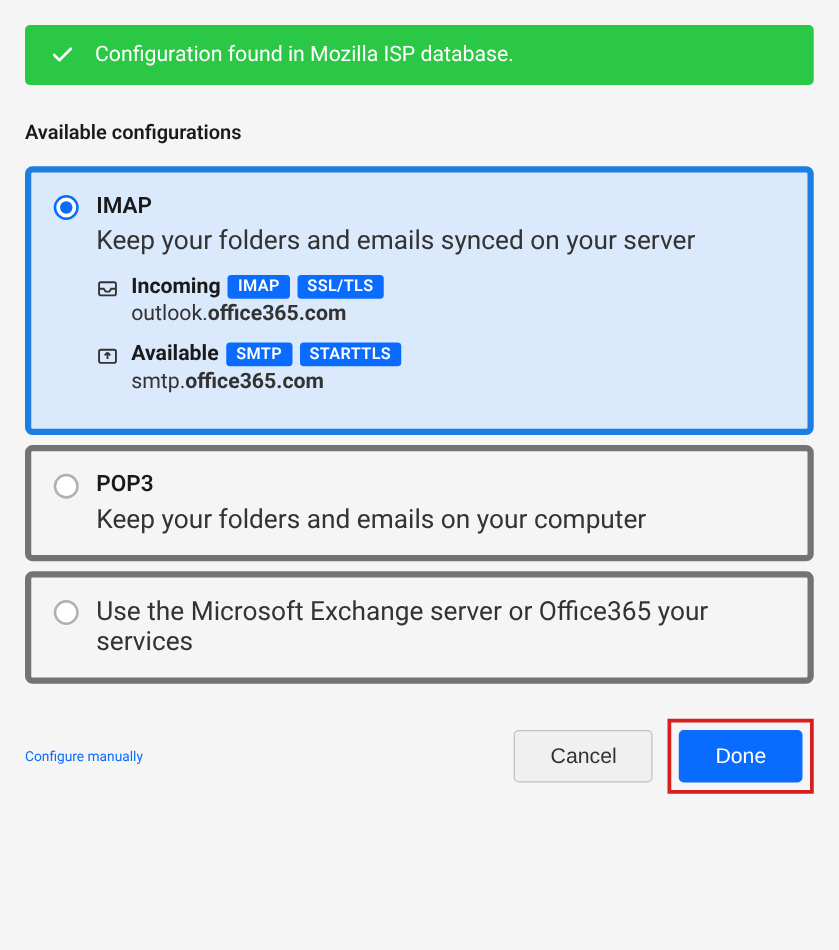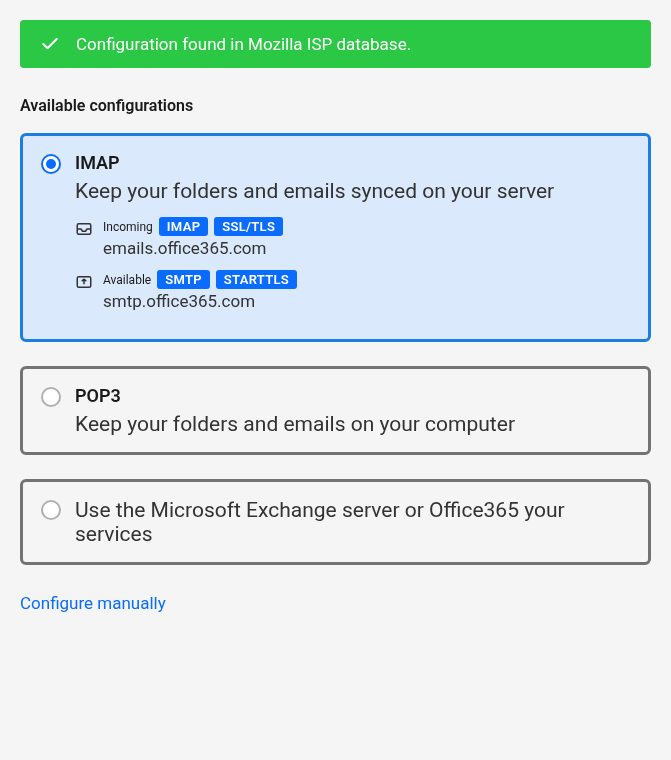--- a/index.html
+++ b/index.html
@@ -28,24 +28,24 @@
     .success-banner svg {
       flex-shrink: 0;
     }
     .section-heading {
       font-size: 16px;
       font-weight: 600;
       margin-bottom: 18px;
       color: #1a1a1a;
     }
     .config-option {
-      border: 3px solid #737373;
+      border: 5px solid #737373;
       border-radius: 6px;
       padding: 16px 18px;
-      margin-bottom: 24px;
+      margin-bottom: 8px;
       background: #f5f5f5;
       cursor: pointer;
       display: flex;
       gap: 14px;
     }
     .config-option.selected {
       background: #dae9fb;
       border-color: #1b7ee0;
     }
     .radio {
@@ -103,50 +103,50 @@
       flex: 1;
     }
     .row-label-line {
       display: flex;
       align-items: center;
       gap: 6px;
       flex-wrap: wrap;
       margin-bottom: 2px;
     }
     .row-label {
-      font-weight: 400;
-      font-size: 12px;
+      font-weight: 700;
+      font-size: 17px;
     }
     .badge {
       background: #0a6cff;
       color: white;
       font-size: 13px;
       font-weight: 600;
       padding: 2px 8px;
       border-radius: 3px;
       letter-spacing: 0.3px;
     }
     .row-value {
       font-size: 17px;
       color: #333;
       margin-bottom: 8px;
     }
     .row-value .bold {
-      font-weight: 400;
+      font-weight: 700;
       text-align: center;
     }
     .footer {
       display: flex;
       justify-content: space-between;
       align-items: center;
       margin-top: 28px;
     }
     .link {
       color: #0a6cff;
-      font-size: 17px;
+      font-size: 11px;
       text-decoration: none;
       cursor: pointer;
     }
     .button-group {
       display: flex;
       gap: 12px;
       align-items: center;
     }
     .btn {
       padding: 10px 28px;
@@ -191,21 +191,21 @@
       <svg class="row-icon" viewBox="0 0 24 24" fill="none" stroke="currentColor" stroke-width="2">
         <rect x="3" y="5" width="18" height="14" rx="2"></rect>
         <polyline points="3 12 8 12 10 15 14 15 16 12 21 12"></polyline>
       </svg>
       <div class="row-content">
         <div class="row-label-line">
           <span class="row-label">Incoming</span>
           <span class="badge">IMAP</span>
           <span class="badge">SSL/TLS</span>
         </div>
-        <div class="row-value"><span>emails.</span><span class="bold">office365.com</span></div>
+        <div class="row-value"><span>outlook.</span><span class="bold">office365.com</span></div>
       </div>
     </div>
 
     <div class="config-row">
       <svg class="row-icon" viewBox="0 0 24 24" fill="none" stroke="currentColor" stroke-width="2">
         <rect x="3" y="5" width="18" height="14" rx="2"></rect>
         <path d="M12 15V8M12 8l-3 3M12 8l3 3"></path>
       </svg>
       <div class="row-content">
         <div class="row-label-line">
@@ -230,13 +230,19 @@
 
 <div class="config-option">
   <div class="radio"></div>
   <div class="config-body">
     <div class="config-desc" style="margin-bottom:0">Use the Microsoft Exchange server or Office365 your services</div>
   </div>
 </div>
 
 <div class="footer">
   <a class="link">Configure manually</a>
+  <div class="button-group">
+    <button class="btn">Cancel</button>
+    <div class="highlight-box">
+      <button class="btn btn-primary">Done</button>
+    </div>
+  </div>
 </div>
 
 </body></html>

